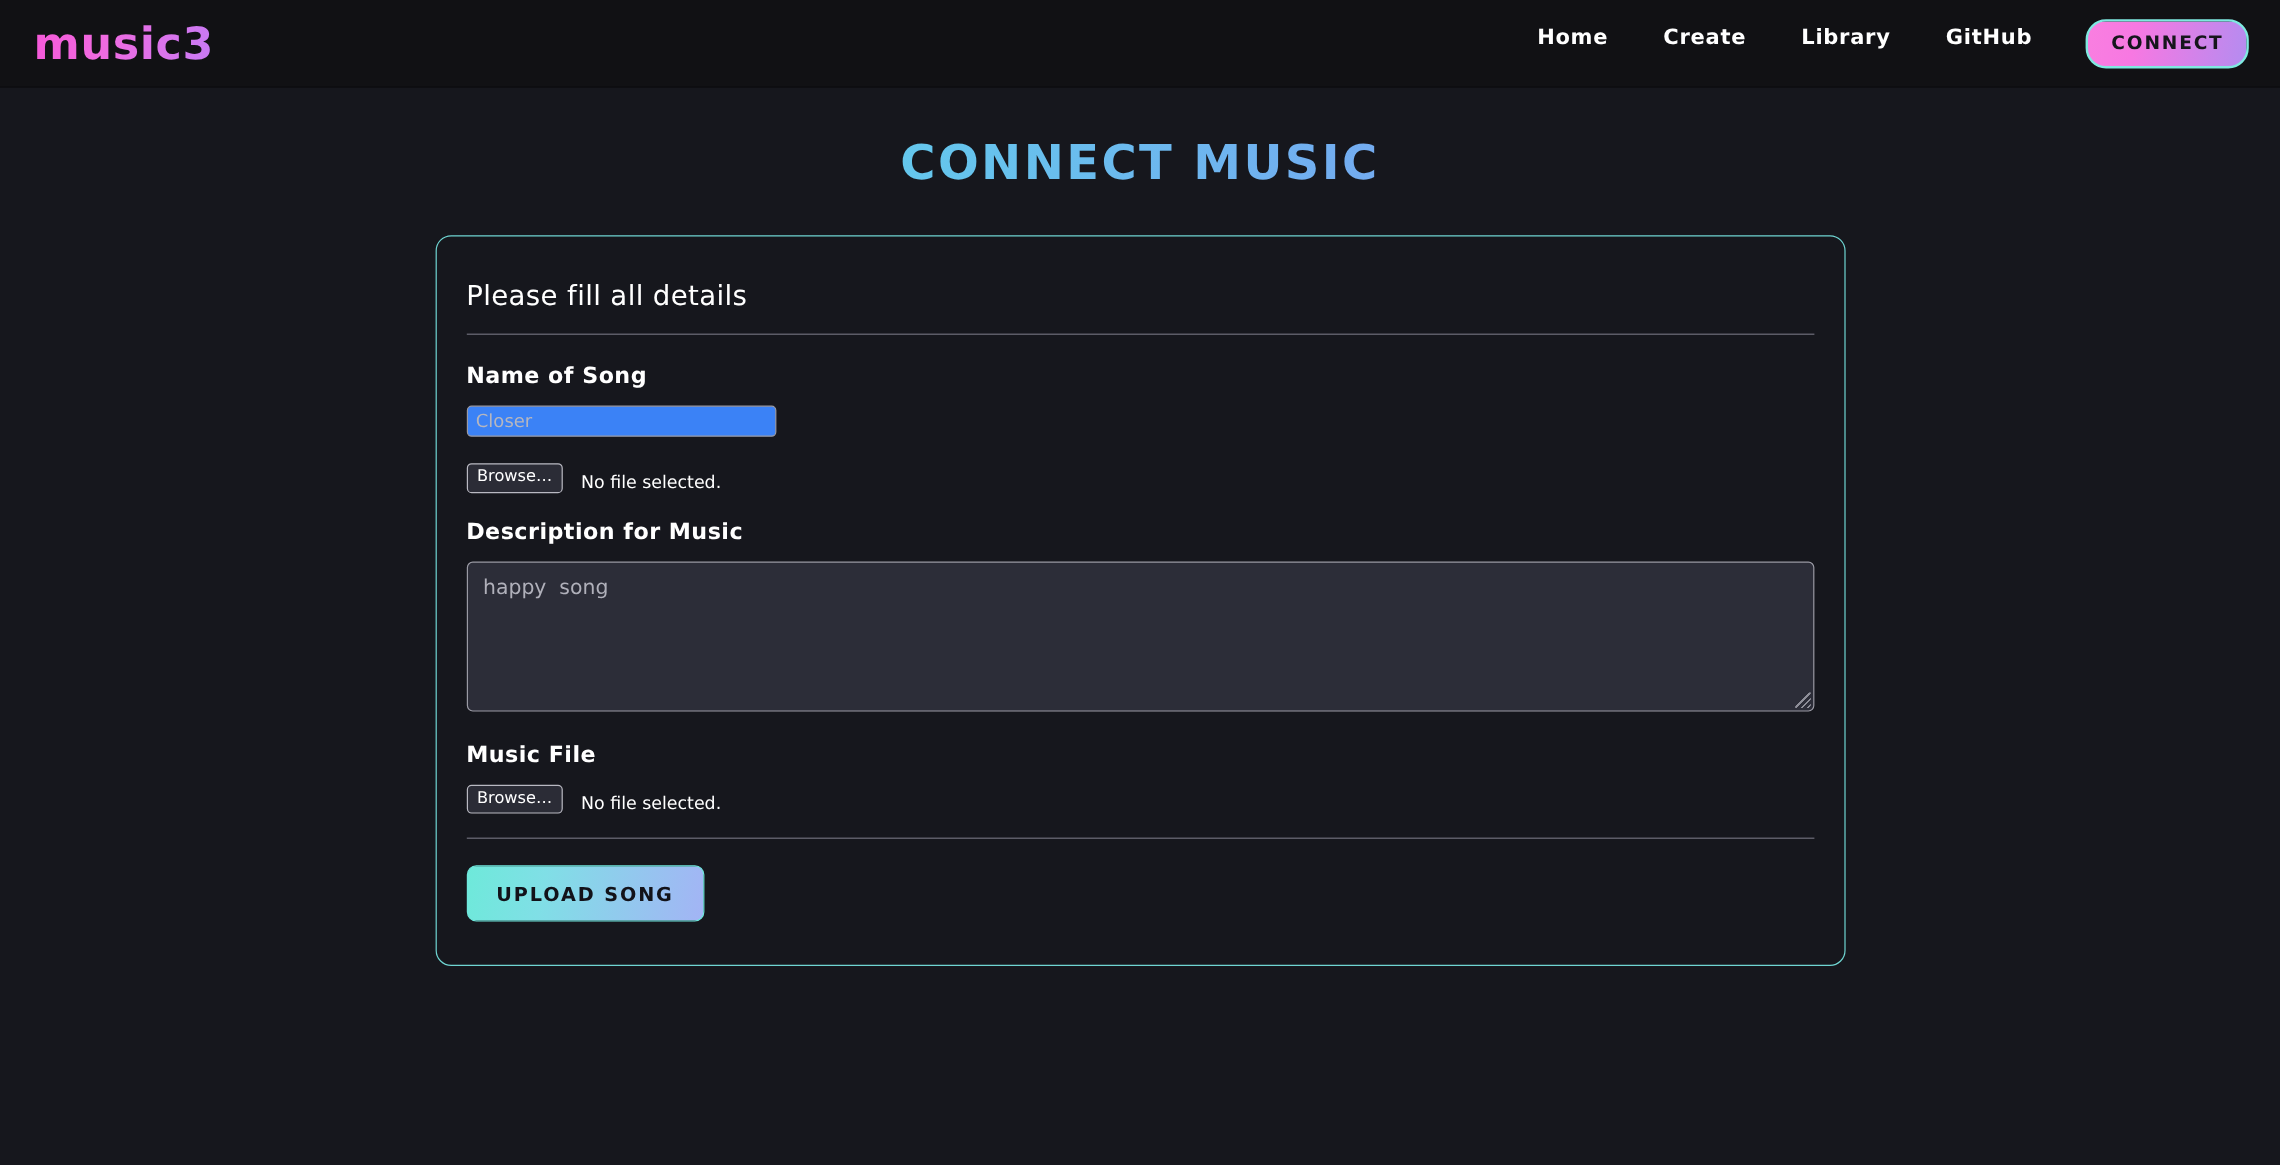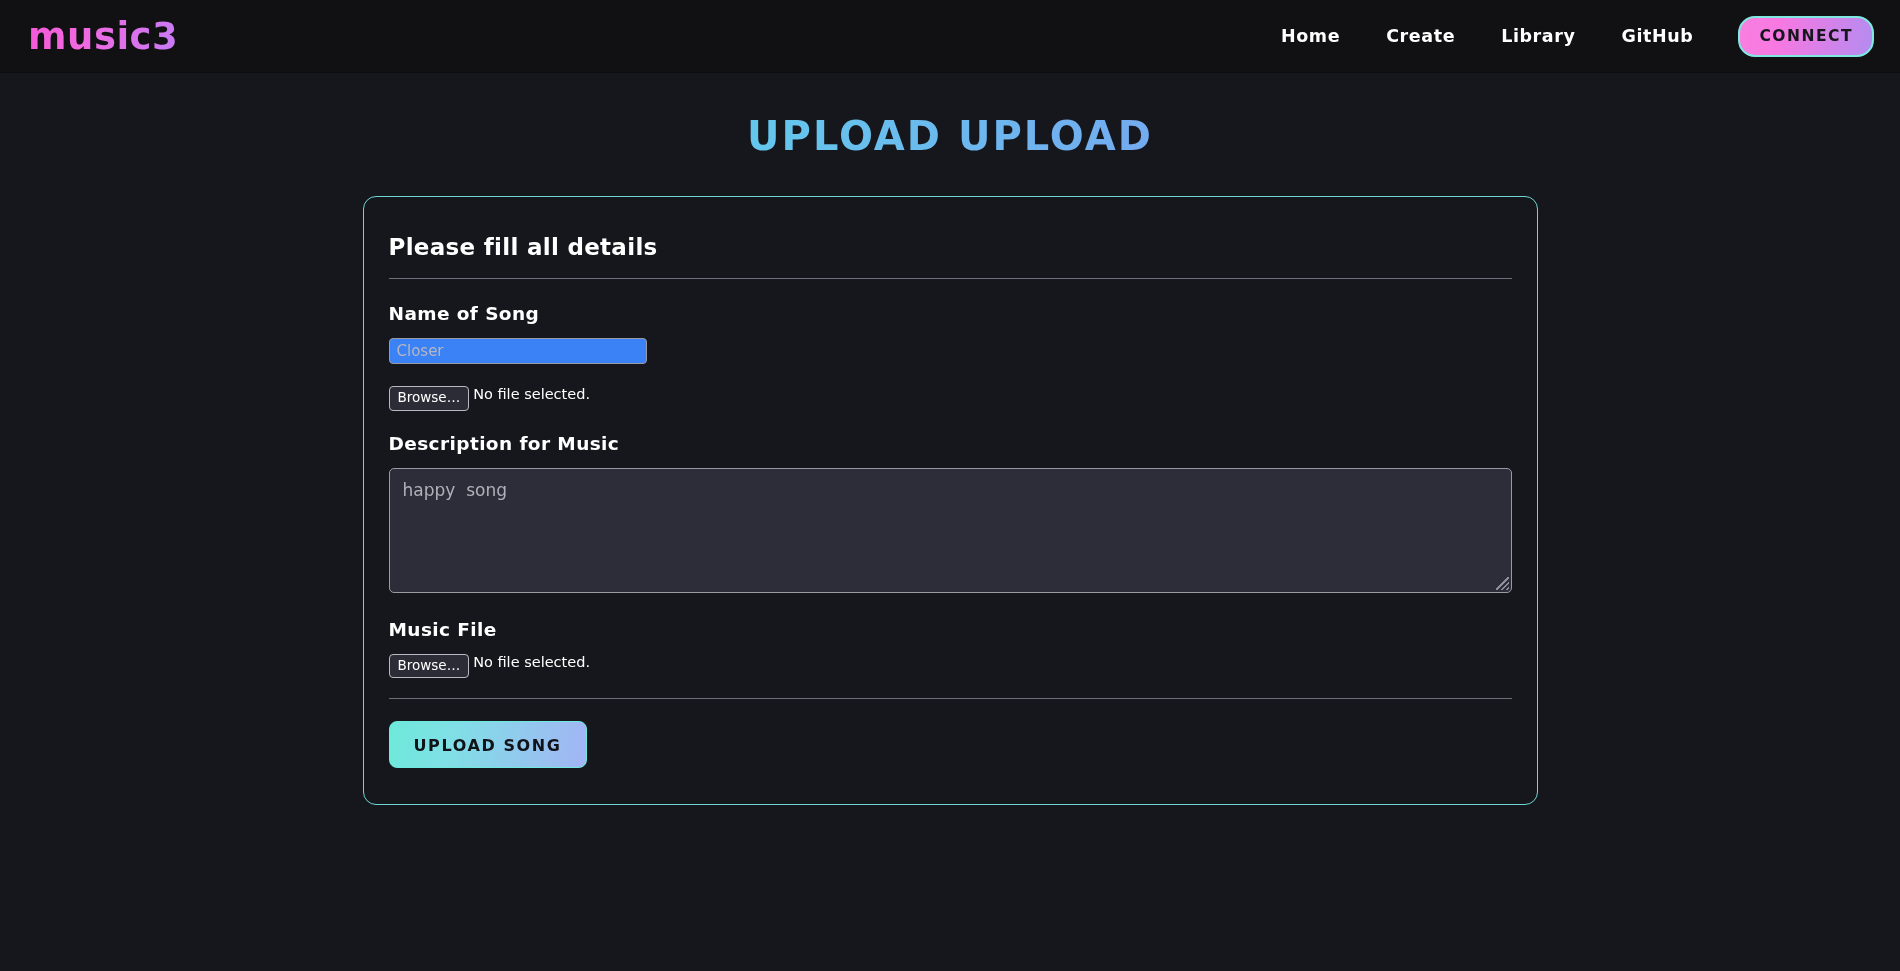--- a/index.html
+++ b/index.html
@@ -31,21 +31,21 @@
     background: linear-gradient(100deg, #f558d8 0%, #f06ae0 38%, #c77bf5 100%);
     -webkit-background-clip: text;
     background-clip: text;
     -webkit-text-fill-color: transparent;
     color: #e56fe0;
     user-select: none;
   }
 
   .nav-links {
     display: flex;
-    align-items: center;
+    align-items: flex-start;
     gap: 0px;
   }
 
   .nav-link {
     color: #ffffff;
     font-size: 17.5px;
     font-weight: 700;
     letter-spacing: 0.6px;
     text-decoration: none;
     padding: 6px 23px;
@@ -88,21 +88,21 @@
     margin: 37px auto 0;
     border: 1.5px solid #6fd5d2;
     border-radius: 13px;
     padding: 37px 25px 36px 25px;
     background: transparent;
   }
 
   .card-heading {
     color: #ffffff;
     font-size: 23px;
-    font-weight: 700;
+    font-weight: 400;
     letter-spacing: 0.3px;
     padding-left: 0px;
   }
 
   .divider {
     height: 1px;
     background: #6e6e7a;
     margin-top: 18px;
     margin-bottom: 24px;
   }
@@ -129,22 +129,22 @@
     outline: none;
   }
   .text-input::placeholder { color: #b6b6bf; opacity: 1; }
 
   .spacer-sm { height: 22px; }
   .spacer-md { height: 26px; }
 
   
   .file-row {
     display: flex;
-    align-items: flex-start;
-    gap: 4px;
+    align-items: flex-end;
+    gap: 15px;
     font-size: 14.5px;
     color: #ffffff;
     font-family: "DejaVu Sans", sans-serif;
   }
   .browse-btn {
     background: #2b2c36;
     border: 1px solid #b9b9c2;
     border-radius: 4px;
     color: #ffffff;
     font-size: 13.5px;
@@ -214,21 +214,21 @@
   <div class="brand">music3</div>
   <div class="nav-links">
     <a class="nav-link" href="#">Home</a>
     <a class="nav-link" href="#">Create</a>
     <a class="nav-link" href="#">Library</a>
     <a class="nav-link" href="#">GitHub</a>
     <button class="connect-btn">CONNECT</button>
   </div>
 </div>
 
-<h1 class="page-title">UPLOAD UPLOAD</h1>
+<h1 class="page-title">CONNECT MUSIC</h1>
 
 <div class="card">
 
   <div class="card-heading">Please fill all details</div>
   <div class="divider"></div>
 
   <div class="field-label">Name of Song</div>
   <input class="text-input" type="text" placeholder="Closer" style="">
 
   <div class="spacer-sm"></div>

